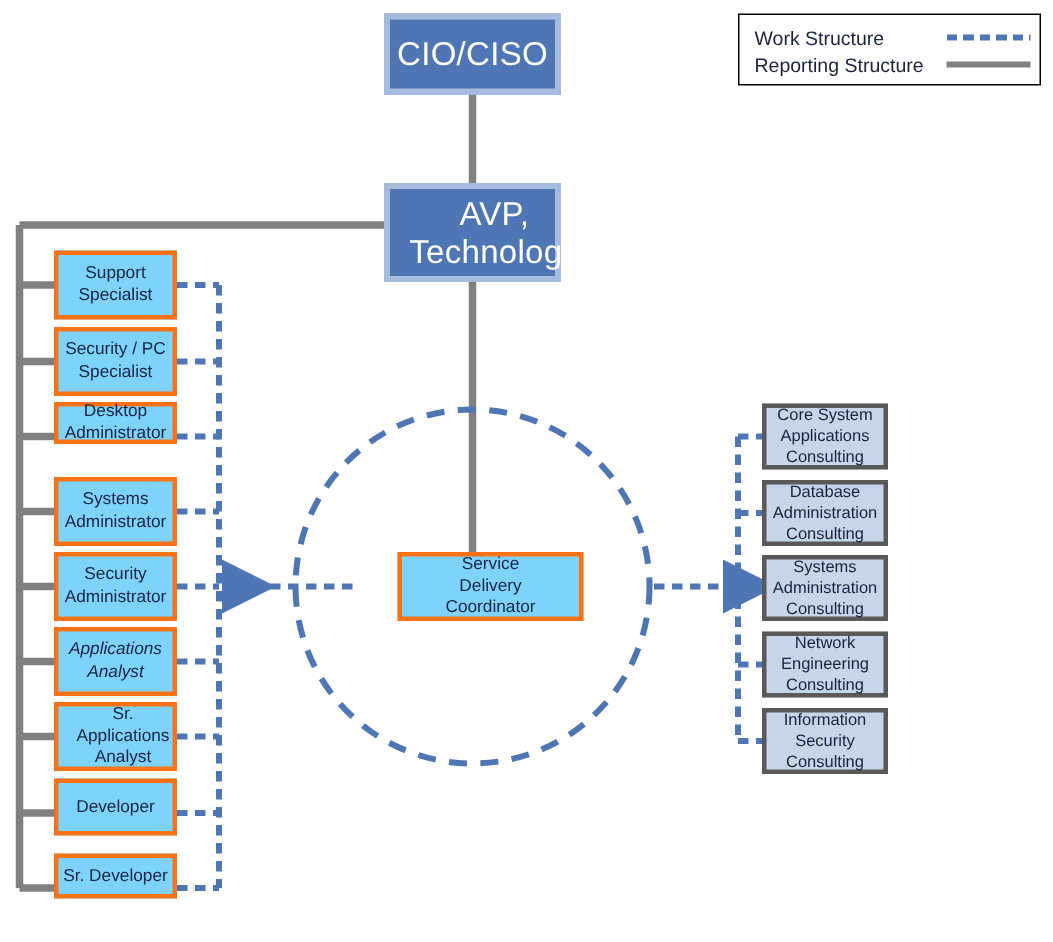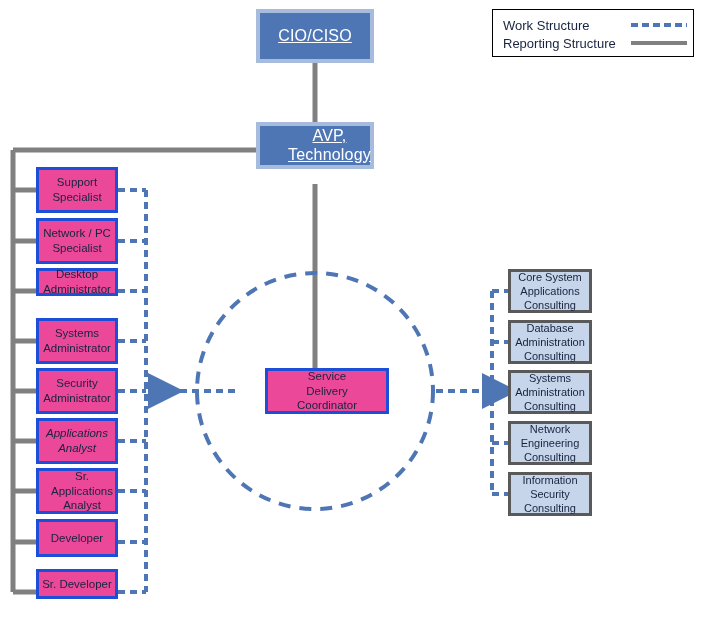--- a/index.html
+++ b/index.html
@@ -30,34 +30,33 @@
   .exec-box {
     position: absolute;
     box-sizing: border-box;
     background: #4F76B4;
     border: 4px solid #A7BCDD;
     display: flex;
     align-items: center;
     justify-content: center;
     text-align: center;
     color: #ffffff;
-    font-size: 16px;
+    font-size: 22px;
     line-height: 1.15;
     letter-spacing: 0.2px;
-    text-decoration: underline;
   }
   #box-cio { left: 256px; top: 9px; width: 118px; height: 54px; }
-  #box-avp { left: 256px; top: 122px; width: 118px; height: 47px; padding-left: 29px; }
+  #box-avp { left: 256px; top: 122px; width: 118px; height: 66px; padding-left: 29px; }
 
   
   .staff-box {
     position: absolute;
     box-sizing: border-box;
-    background: #ec4899;
-    border: 3px solid #1d4ed8;
+    background: #7dd3fc;
+    border: 3px solid #f97316;
     display: flex;
     align-items: center;
     justify-content: center;
     text-align: center;
     color: #17233F;
     font-size: 11.5px;
     line-height: 1.3;
   }
 
   
@@ -205,21 +204,21 @@
 
   <div class="staff-box" style="left:36px; top:167px; width:82px; height:46px;">
     <span>
       <span>Support</span><br>
       <span>Specialist</span>
     </span>
   </div>
 
   <div class="staff-box" style="left:36px; top:218px; width:82px; height:46px;">
     <span>
-      <span>Network / PC</span><br>
+      <span>Security / PC</span><br>
       <span>Specialist</span>
     </span>
   </div>
 
   <div class="staff-box" style="left:36px; top:268px; width:82px; height:28px;">
     <span>
       <span>Desktop</span><br>
       <span>Administrator</span>
     </span>
   </div>

